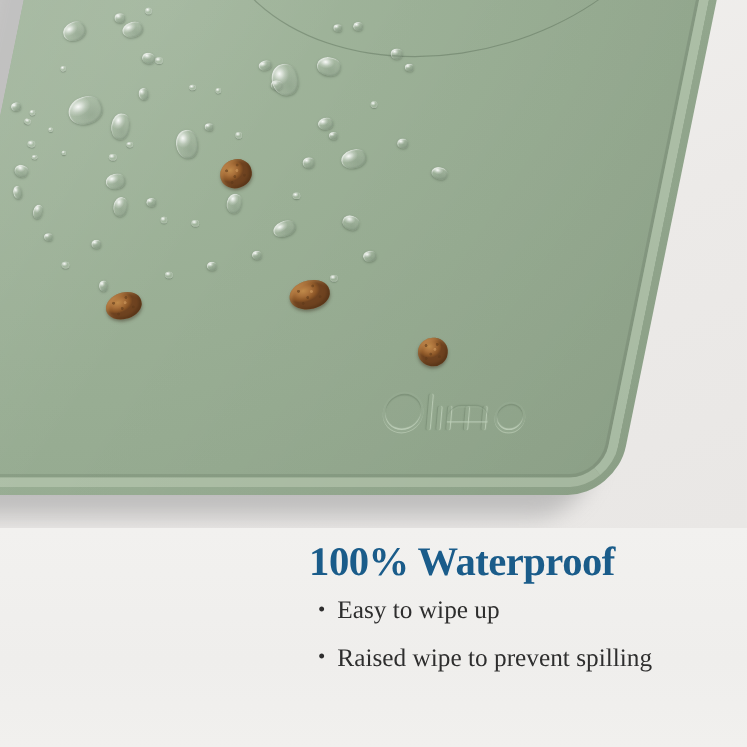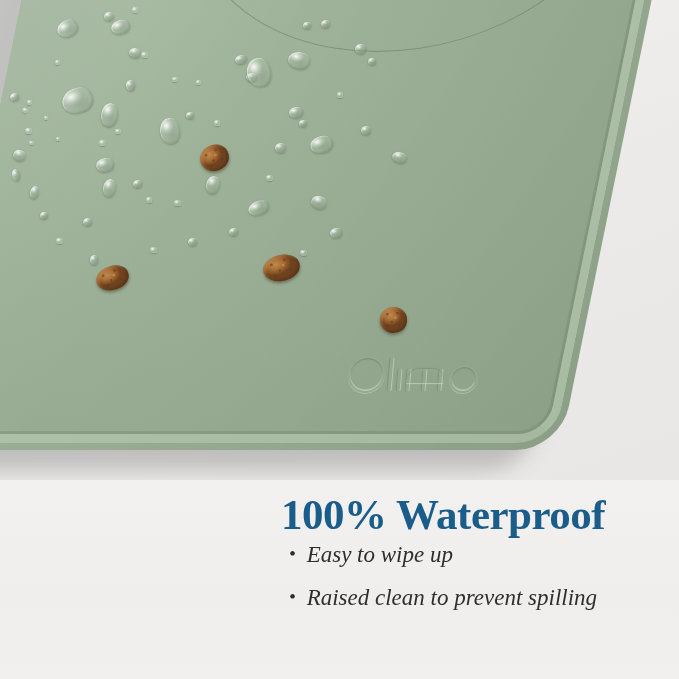--- a/index.html
+++ b/index.html
@@ -159,27 +159,27 @@
       0 1px 0 rgba(196,213,191,.55);
   }
 
   
   .panel{
     position:absolute;left:0;top:480px;width:679px;height:199px;
     background:linear-gradient(180deg,#f2f1ef 0%,#efeeec 60%,#f1f0ee 100%);
   }
   .headline{
     position:absolute;left:281px;top:10px;
-    font-size:43px;font-weight:bold;letter-spacing:-.5px;
+    font-size:37px;font-weight:bold;letter-spacing:-.5px;
     color:#1a5c8a;white-space:nowrap;
     font-family:"Liberation Serif", serif;
   }
   .bullets{
     position:absolute;left:289px;top:63px;
-    list-style:none;margin:0;padding:0;font-style:italic;
+    list-style:none;margin:0;padding:0;
   }
   .bullets li{
     font-size:23px;color:#2e2e2e;line-height:1;margin-bottom:20px;
     white-space:nowrap;font-family:"Liberation Serif", serif;
   }
   .bullets li .bul{margin-right:11px;font-size:19px;vertical-align:2px;}
 </style>
 </head>
 <body>
 
@@ -277,17 +277,17 @@
           <u></u>
         </span>
       <span class="o2"></span>
     </div>
   </div>
 
   <div class="panel">
     <div class="headline">100% Waterproof</div>
     <ul class="bullets">
       <li><span class="bul">•</span><span>Easy to wipe up</span></li>
-      <li><span class="bul">•</span><span>Raised clean to prevent spilling</span></li>
+      <li><span class="bul">•</span><span>Raised wipe to prevent spilling</span></li>
     </ul>
   </div>
 
 </div>
 
 </body></html>

